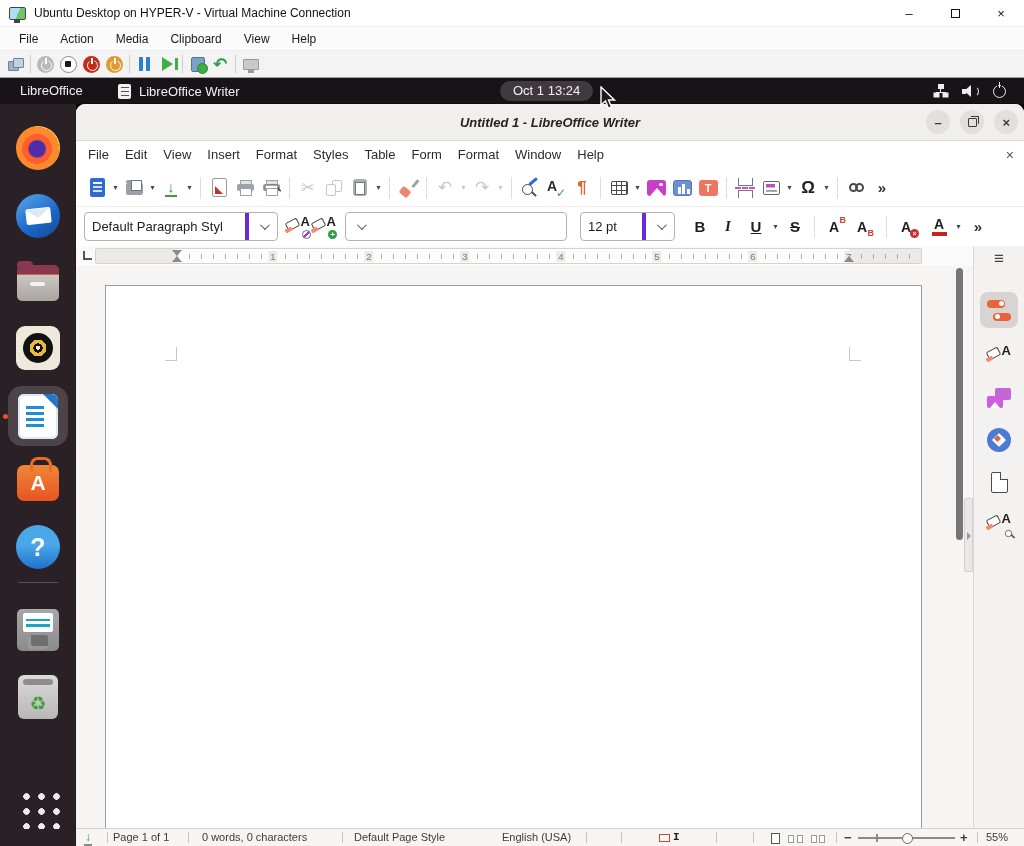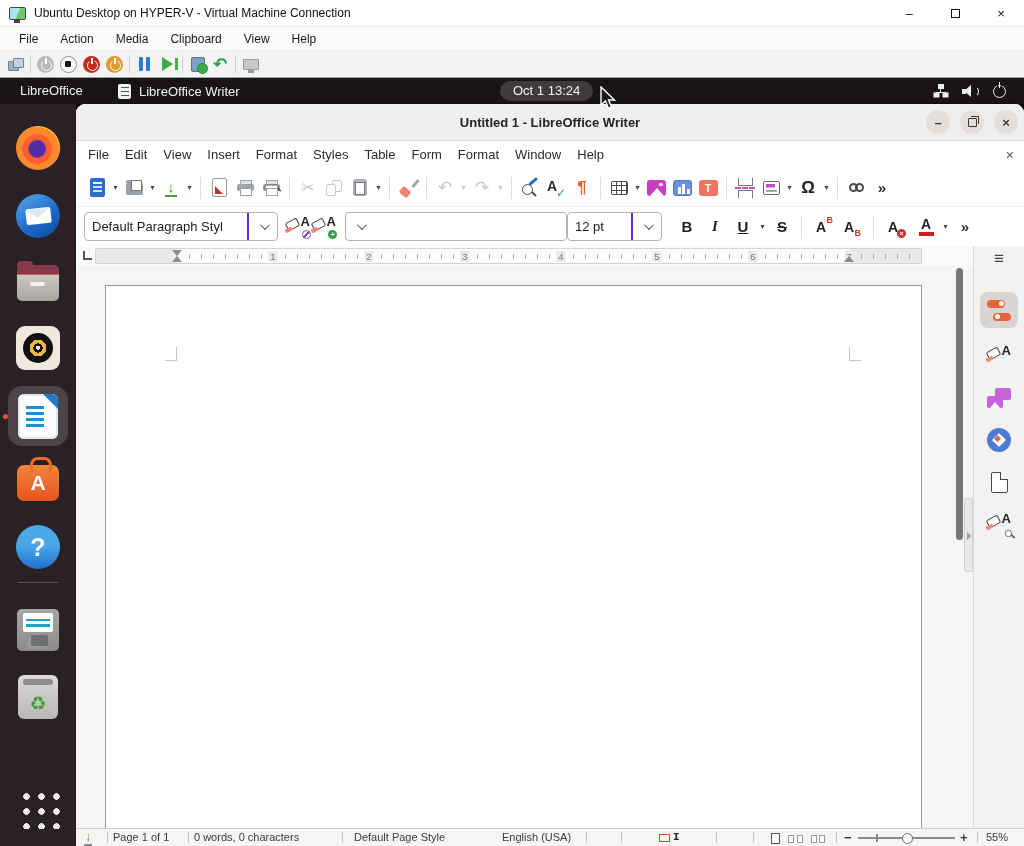--- a/index.html
+++ b/index.html
@@ -84,21 +84,21 @@
   .ic-floppy { width:42px; height:42px; background:linear-gradient(#a8a8a8,#8b8b8b); border-radius:5px; position:relative; }
   .ic-floppy::before { content:""; position:absolute; left:6px; top:4px; width:30px; height:19px; border-radius:2px; background:#fff repeating-linear-gradient(180deg,transparent 0 3px,#1aa6c0 3px 5.5px); background-size:24px 14px; background-position:3px 3px; background-repeat:no-repeat; }
   .ic-floppy::after { content:""; position:absolute; left:11px; bottom:2px; width:20px; height:14px; background:#6f6f6f; border-radius:2px; box-shadow:inset 3px -3px 0 #9a9a9a; }
   .ic-trash { width:40px; height:44px; background:linear-gradient(#dcdad8,#b9b7b5); border-radius:6px; position:relative; display:flex; align-items:flex-end; justify-content:center; }
   .ic-trash::before { content:""; position:absolute; left:5px; top:4px; right:5px; height:6px; background:#8e8c8a; border-radius:3px; }
   .ic-trash b { font-size:19px; color:#3fa037; line-height:1; margin-bottom:6px; font-weight:normal; }
   .ic-grid { width:44px; height:44px; background-image:radial-gradient(#ececec 3px, transparent 3.6px); background-size:15px 15px; background-position:3px 4px; }
 
   
   .lo { position:absolute; left:76px; top:104px; width:948px; height:742px; background:#fff; border-radius:9px 9px 0 0; box-shadow:0 0 0 1px rgba(0,0,0,.25); }
-  .lo-titlebar { position:absolute; left:0; top:0; width:100%; height:37px; background:#f1efee; border-radius:9px 9px 0 0; border-bottom:1px solid #dbd8d5; }
+  .lo-titlebar { position:absolute; left:0; top:0; width:100%; height:37px; background:#f1efee; border-radius:9px 9px 0 0; border-bottom:1px solid #dbd8d5;font-style:italic; }
   .lo-title { position:absolute; left:0; right:0; top:0; text-align:center; line-height:37px; font-size:13px; font-weight:bold; color:#242424; }
   .lo-btns { position:absolute; right:6px; top:6px; display:flex; gap:10px; }
   .lo-cbtn { width:24px; height:24px; border-radius:50%; background:#e2dfdd; display:flex; align-items:center; justify-content:center; color:#3a3a3a; font-size:13px; font-weight:bold; }
   .restore-glyph { width:9px; height:9px; border:1.3px solid #3a3a3a; border-radius:1px; position:relative; background:#e2dfdd; }
   .restore-glyph::before { content:""; position:absolute; right:-3px; top:-3px; width:7px; height:7px; border:1.3px solid #3a3a3a; border-left:none; border-bottom:none; }
   .lo-menubar { position:absolute; left:0; top:37px; width:100%; height:28px; background:#fff; display:flex; align-items:center; padding-left:4px; }
   .lo-menu-item { font-size:13px; color:#2b2b2b; padding:0 8px; line-height:28px; }
   .lo-menu-close { position:absolute; right:10px; top:0; line-height:28px; color:#555; font-size:14px; }
 
   
@@ -143,21 +143,21 @@
   .field-ic { width:17px; height:14px; border:1.4px solid #666; border-radius:2px; background:linear-gradient(#b94fc2,#b94fc2),linear-gradient(#999,#999); background-size:9px 3.5px,11px 1.8px; background-position:2px 2px,2px 8px; background-repeat:no-repeat; }
   .omega { font-size:17px; color:#222; font-weight:bold; }
   .link-ic { display:flex; }
   .link-ic i { width:9px; height:9px; border:2px solid #4a4a4a; border-radius:50%; }
   .link-ic i + i { margin-left:-3px; }
   .ovf { font-size:15px; color:#333; font-weight:bold; }
 
   
   .lo-fmtbar { position:absolute; left:0; top:102px; width:100%; height:40px; background:#fff; border-top:1px solid #f0eeec; display:flex; align-items:center; padding-left:8px; }
   .combo { height:29px; border:1px solid #b7b2ad; border-radius:4px; background:#fff; display:flex; align-items:center; font-size:13px; color:#1c1c1c; }
-  .combo .cval { padding:0 7px; white-space:nowrap; overflow:hidden; border-right:2px solid #6d28d9; height:100%; display:flex; align-items:center; flex:1; }
+  .combo .cval { padding:0 7px; white-space:nowrap; overflow:hidden; border-right:4px solid #6d28d9; height:100%; display:flex; align-items:center; flex:1; }
   .combo .carr { width:28px; display:flex; align-items:center; justify-content:center; }
   .chev { width:7px; height:7px; border-right:1.5px solid #555; border-bottom:1.5px solid #555; transform:rotate(45deg) translateY(-2px); }
   .roller { position:relative; width:24px; height:24px; }
   .roller::before { content:""; position:absolute; left:0px; top:5px; width:11px; height:7px; border:1.6px solid #3f3f3f; border-radius:2px; transform:rotate(-28deg); background:#fff; }
   .roller::after { content:""; position:absolute; left:-1px; top:13px; width:7px; height:3.5px; background:#ef8b74; transform:rotate(-28deg); border-radius:1px; }
   .roller .rA { position:absolute; right:0; top:-1px; font-size:13px; font-weight:bold; color:#222; }
   .badge { position:absolute; right:-1px; bottom:0; width:9px; height:9px; border-radius:50%; }
   .badge.no { border:1.5px solid #8f4fb5; background:linear-gradient(135deg,transparent 0 38%,#8f4fb5 38% 62%,transparent 62%); }
   .badge.add { background:#2f9e44; color:#fff; font-size:8px; line-height:9px; text-align:center; font-weight:bold; }
   .fbtn { min-width:22px; height:26px; display:flex; align-items:center; justify-content:center; font-size:15px; color:#1f1f1f; margin:0 3px; position:relative; }
@@ -519,21 +519,21 @@
         <span class="roller">
             <span class="rA">A</span>
             <i class="badge add">+</i>
           </span>
       </span>
       <span class="combo" style="width:222px;margin-left:8px">
         <span class="carr">
             <i class="chev"></i>
           </span>
       </span>
-      <span class="combo" style="width:95px;">
+      <span class="combo" style="width:95px;margin-left:13px">
         <span class="cval">12 pt</span>
         <span class="carr">
             <i class="chev"></i>
           </span>
       </span>
       <span class="fbtn fb-b" style="margin-left:14px">B</span>
       <span class="fbtn fb-i">I</span>
       <span class="fbtn fb-u">U</span>
       <span class="dd">▾</span>
       <span class="fbtn fb-s">S</span>
@@ -618,21 +618,21 @@
             <i class="mag sm"></i>
           </span>
         </div>
     </div>
 
     <div class="lo-statusbar">
       <span class="save-st">↓</span>
       <i class="st-sep" style="left:31px"></i>
       <span class="st" style="left:37px">Page 1 of 1</span>
       <i class="st-sep" style="left:112px"></i>
-      <span class="st" style="left:118px">0 words, 0 characters</span>
+      <span class="st" style="left:126px">0 words, 0 characters</span>
       <i class="st-sep" style="left:266px"></i>
       <span class="st" style="left:278px">Default Page Style</span>
       <span class="st" style="left:426px">English (USA)</span>
       <i class="st-sep" style="left:510px"></i>
       <i class="st-sep" style="left:545px"></i>
       <span class="ins-ic">
           <i></i>
           <b>I</b>
         </span>
       <i class="st-sep" style="left:640px"></i>

